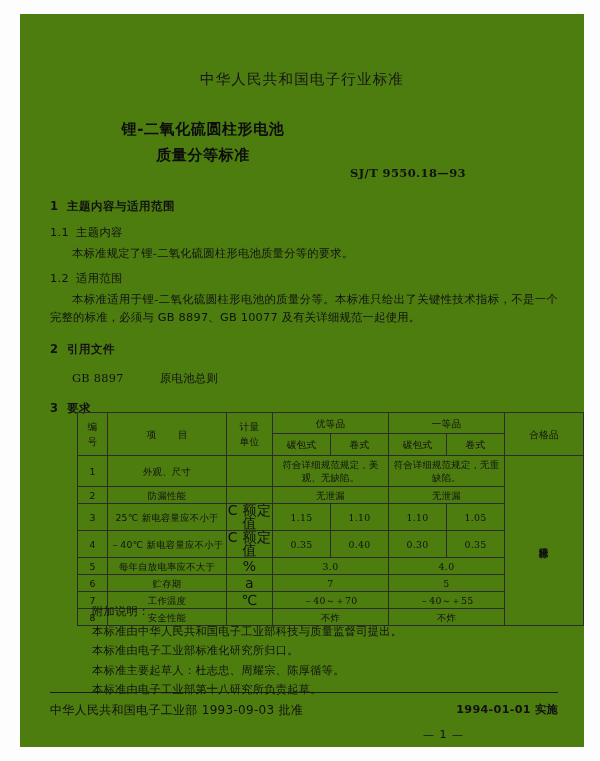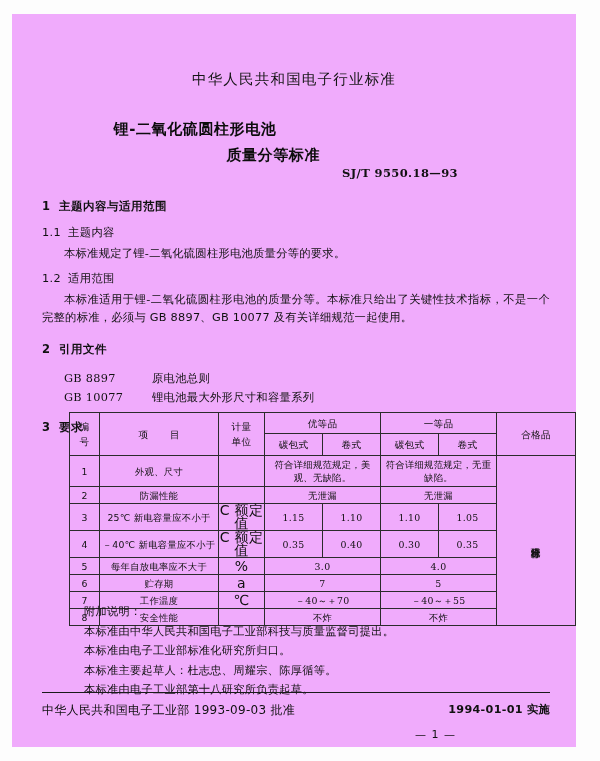--- a/index.html
+++ b/index.html
@@ -18,25 +18,25 @@
   .page {
     position: absolute;
     left: 0; top: 0;
     width: 600px;
     height: 761px;
     background: #fdfdfd;
     box-sizing: border-box;
   }
   .sheet {
     position: absolute;
-    left: 12px;
+    left: 20px;
     top: 14px;
     width: 564px;
     height: 733px;
-    background: #f0abfc;
+    background: #4d7c0f;
     box-sizing: border-box;
   }
 
   
   .masthead {
     position: absolute;
     left: 0; top: 56px;
     width: 564px;
     text-align: center;
   }
@@ -57,21 +57,21 @@
     left: 58px;
     top: 0;
     width: 250px;
     text-align: center;
     font-size: 15px;
     font-weight: bold;
     letter-spacing: 0.6px;
     line-height: 26px;
     color: #0d0d0d;
   }
-  .doc-title .l2 { display: block; text-align: right; }
+  .doc-title .l2 { display: block; }
   .std-no {
     position: absolute;
     left: 330px;
     top: 14px;
     font-size: 11.5px;
     font-weight: bold;
     letter-spacing: 0.4px;
     font-family: "DejaVu Serif", "Liberation Serif", serif;
     color: #111111;
     margin-top: 36px;
@@ -300,23 +300,20 @@
 
       <div class="spacer-sm"></div>
 
       <div class="h1">
         <span class="num">2</span><span>引用文件</span>
       </div>
 
       <div class="ref-list">
         <div class="ref-row">
           <span class="ref-code">GB 8897</span><span>原电池总则</span>
-        </div>
-        <div class="ref-row">
-          <span class="ref-code">GB 10077</span><span>锂电池最大外形尺寸和容量系列</span>
         </div>
       </div>
 
       <div class="h1">
         <span class="num">3</span><span>要求</span>
       </div>
 
     </div>
 
     <div class="table-wrap">

